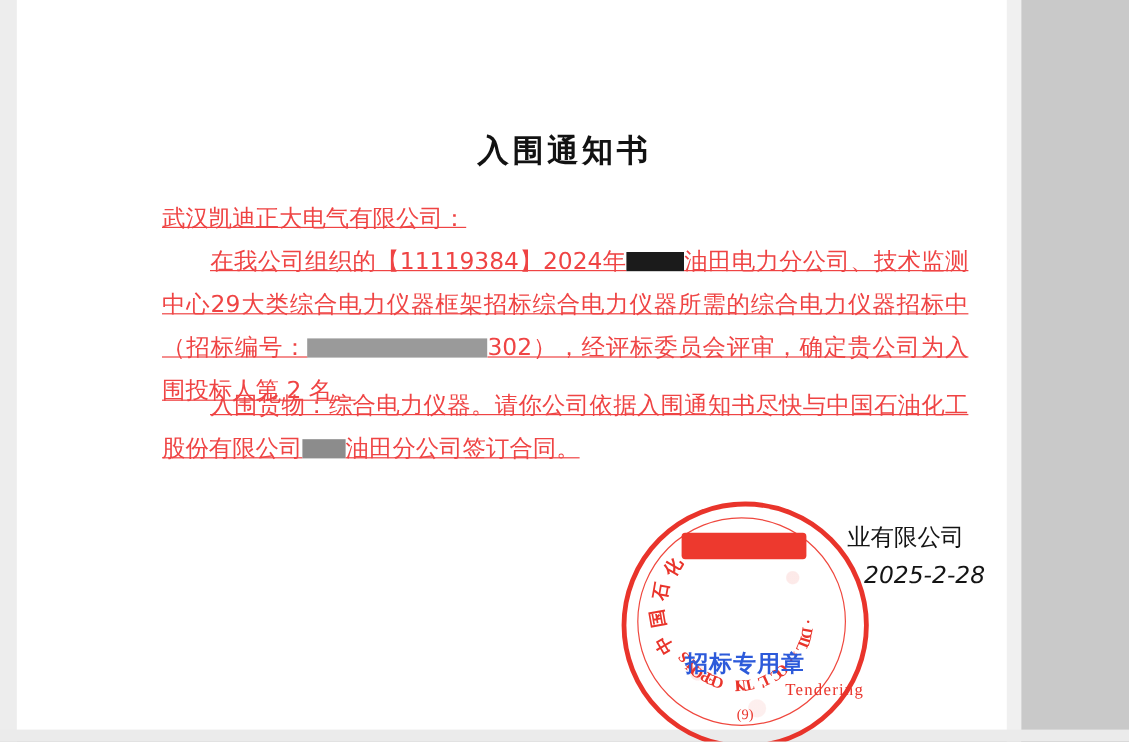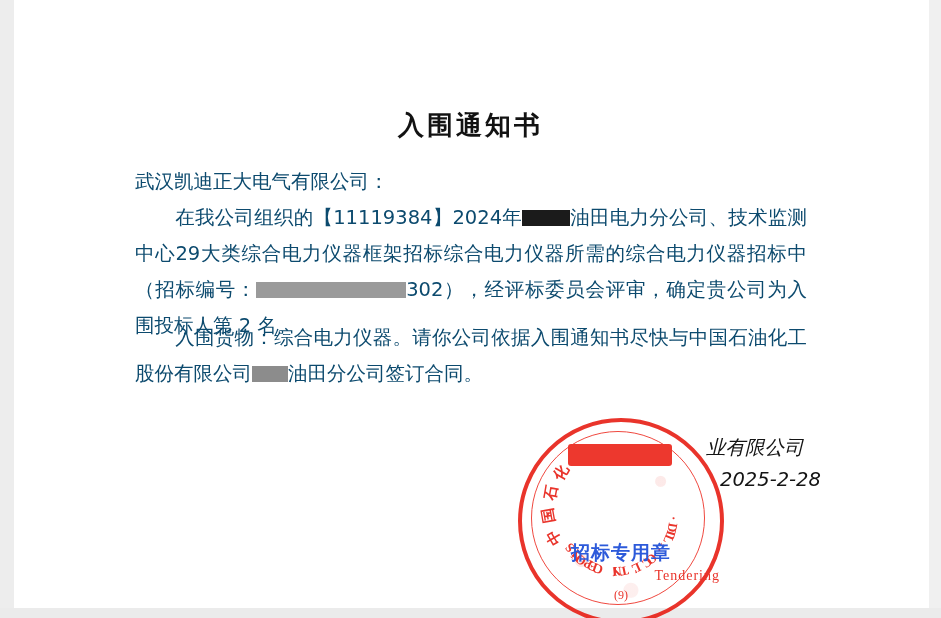--- a/index.html
+++ b/index.html
@@ -8,21 +8,21 @@
     background: #c9c9c9;
   }
   body {
     width: 941px;
     height: 618px;
     overflow: hidden;
     font-family: "Liberation Serif", serif;
   }
   #page {
     position: relative;
-    width: 941px;
+    width: 851px;
     height: 618px;
     background: #ffffff;
     box-sizing: border-box;
   }
   
   .scan-edge-left {
     position: absolute;
     top: 0; left: 0;
     width: 14px; height: 618px;
     background: #ededed;
@@ -52,24 +52,25 @@
     color: #121212;
     font-family: "DejaVu Sans", "Liberation Sans", sans-serif;
   }
 
   .body-block {
     position: absolute;
     left: 135px;
     width: 672px;
     font-size: 19.5px;
     line-height: 36px;
-    color: #0c4a6e;
+    color: #ef4444;
     font-family: "DejaVu Sans", "Liberation Sans", sans-serif;
     text-align: justify;
     text-justify: inter-ideograph;
+    text-decoration: underline;
   }
   #addressee { top: 164px; }
   #para-1    { top: 200px; }
   #para-2    { top: 320px; }
 
   .indent { display: inline-block; width: 40px; }
 
   
   .redact {
     display: inline-block;
@@ -83,21 +84,20 @@
 
   
   #sign-company {
     position: absolute;
     left: 706px;
     top: 434px;
     font-size: 19.5px;
     color: #141414;
     font-family: "DejaVu Sans", "Liberation Sans", sans-serif;
     white-space: nowrap;
-    font-style: italic;
   }
   #sign-date {
     position: absolute;
     left: 720px;
     top: 468px;
     font-size: 19.5px;
     color: #141414;
     font-family: "DejaVu Sans", "Liberation Sans", sans-serif;
     white-space: nowrap;
     font-style: italic;

